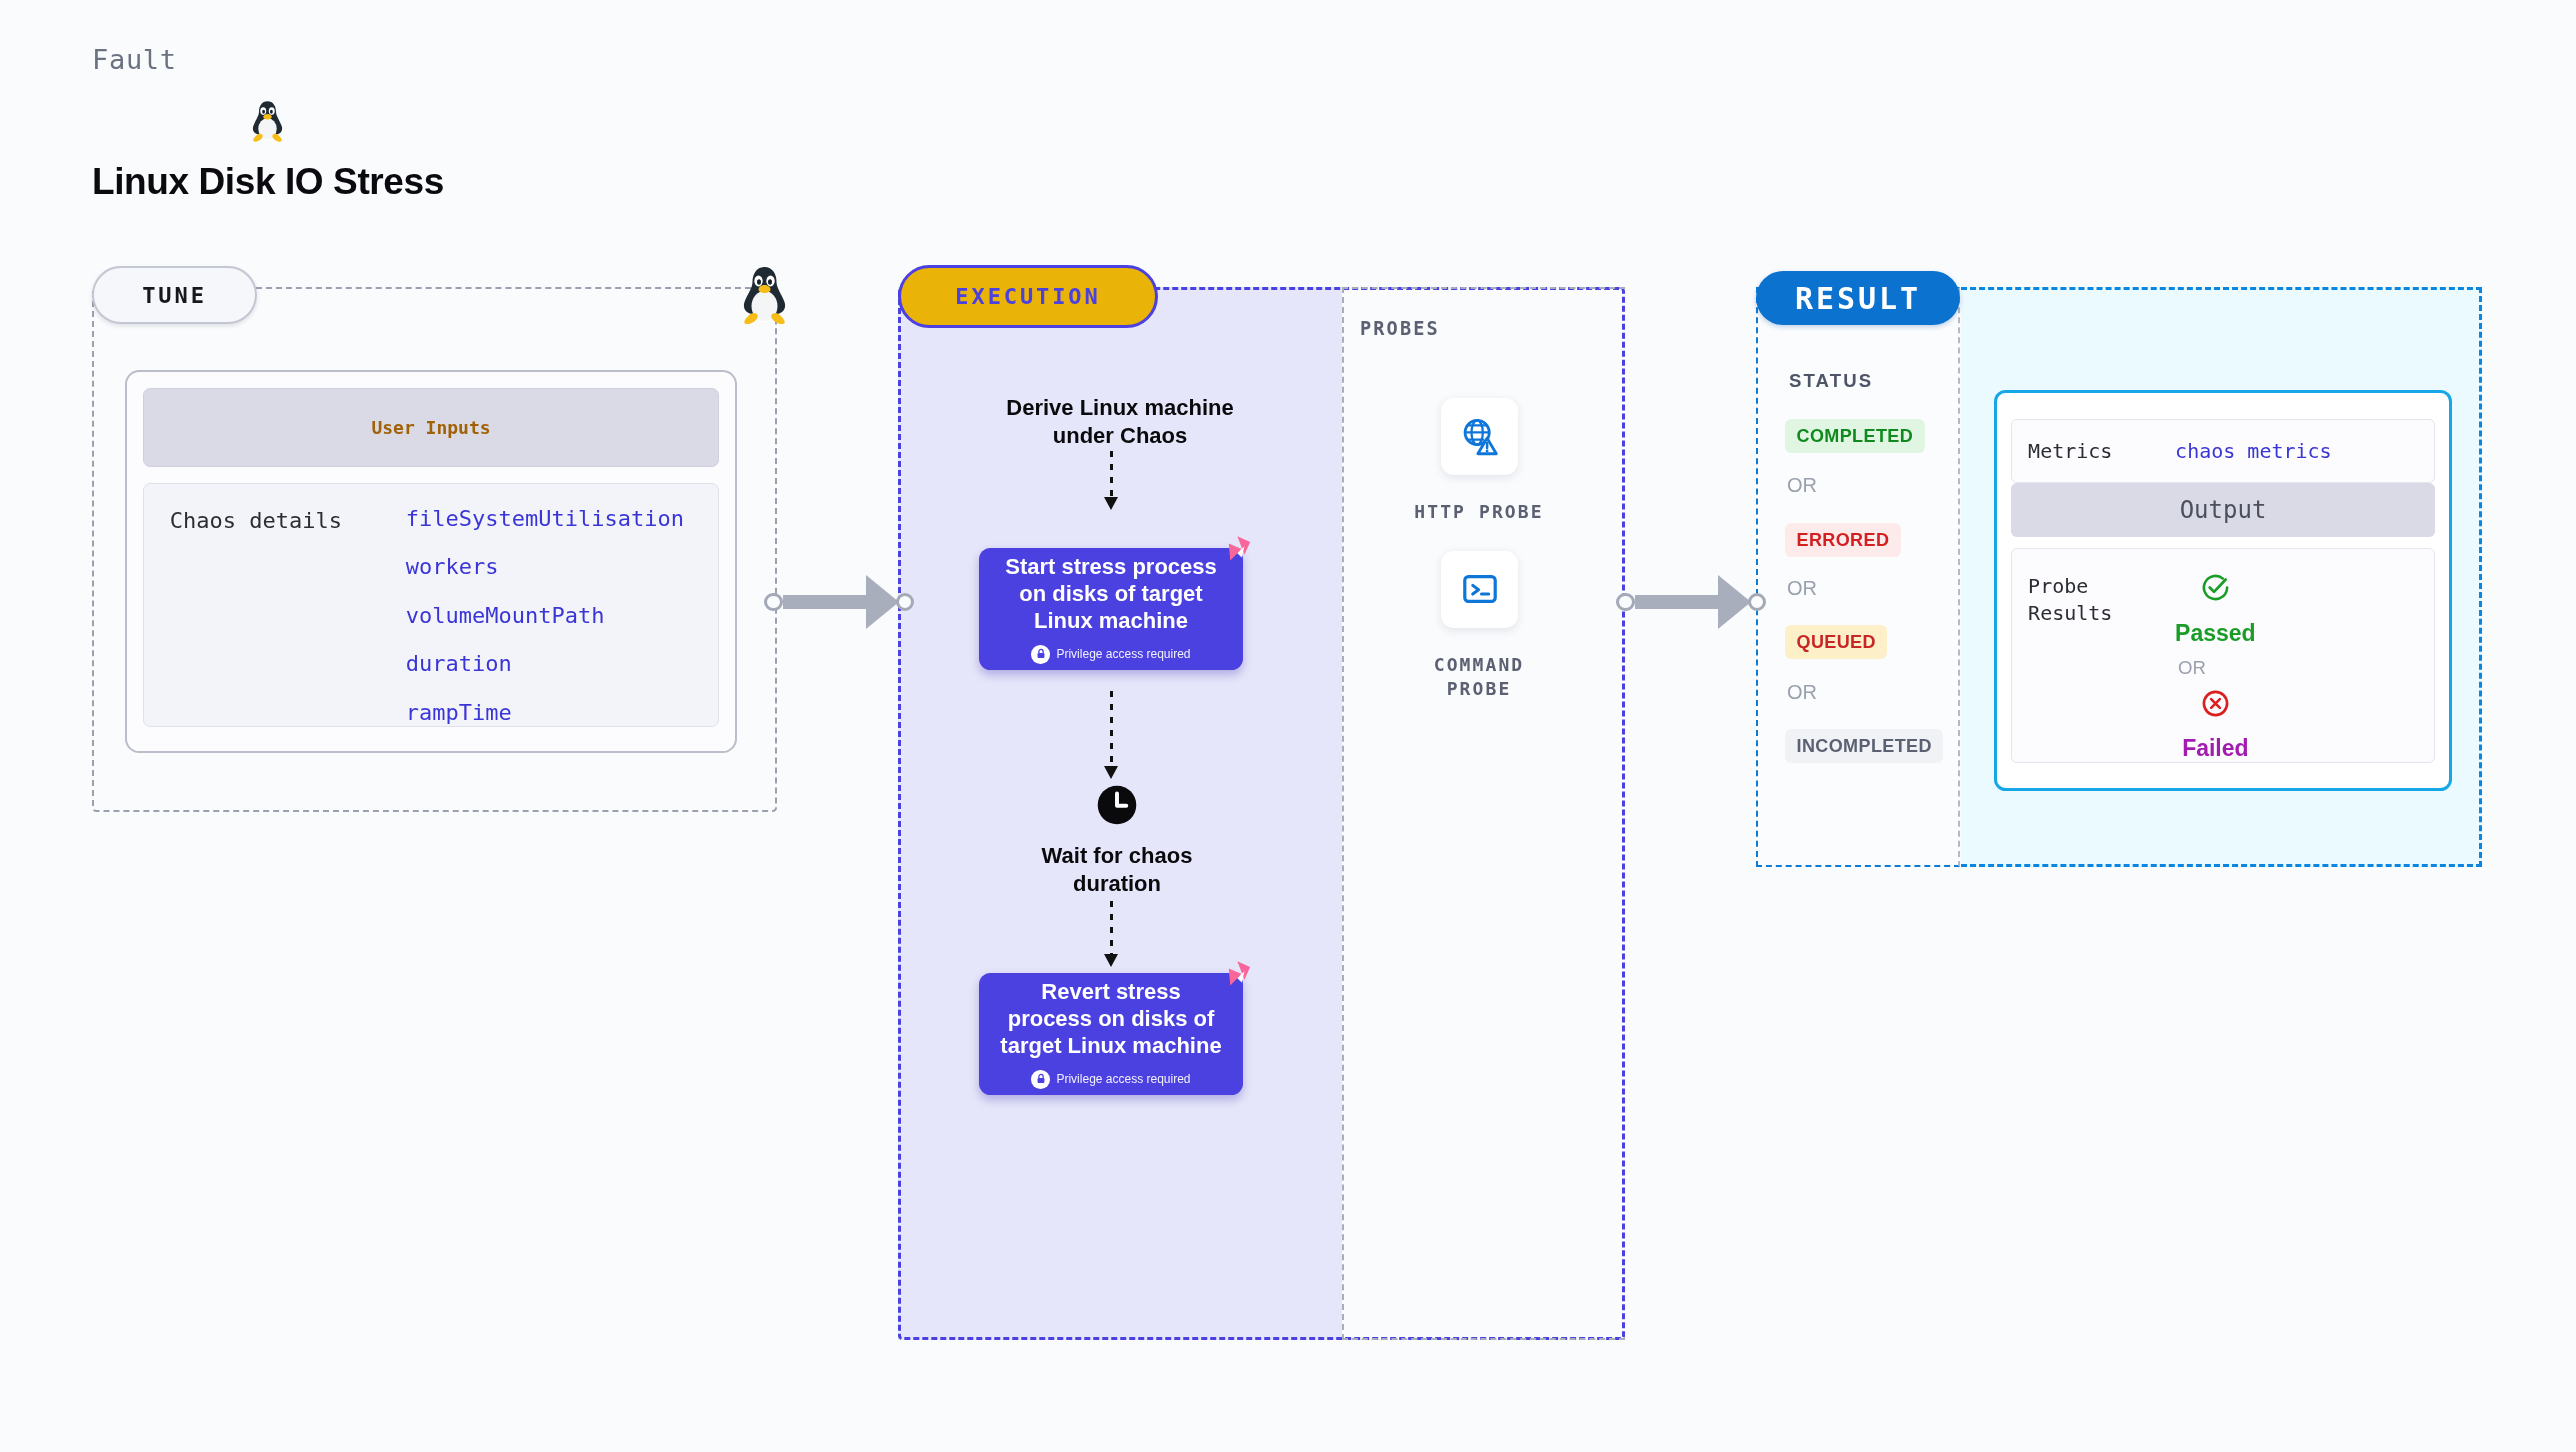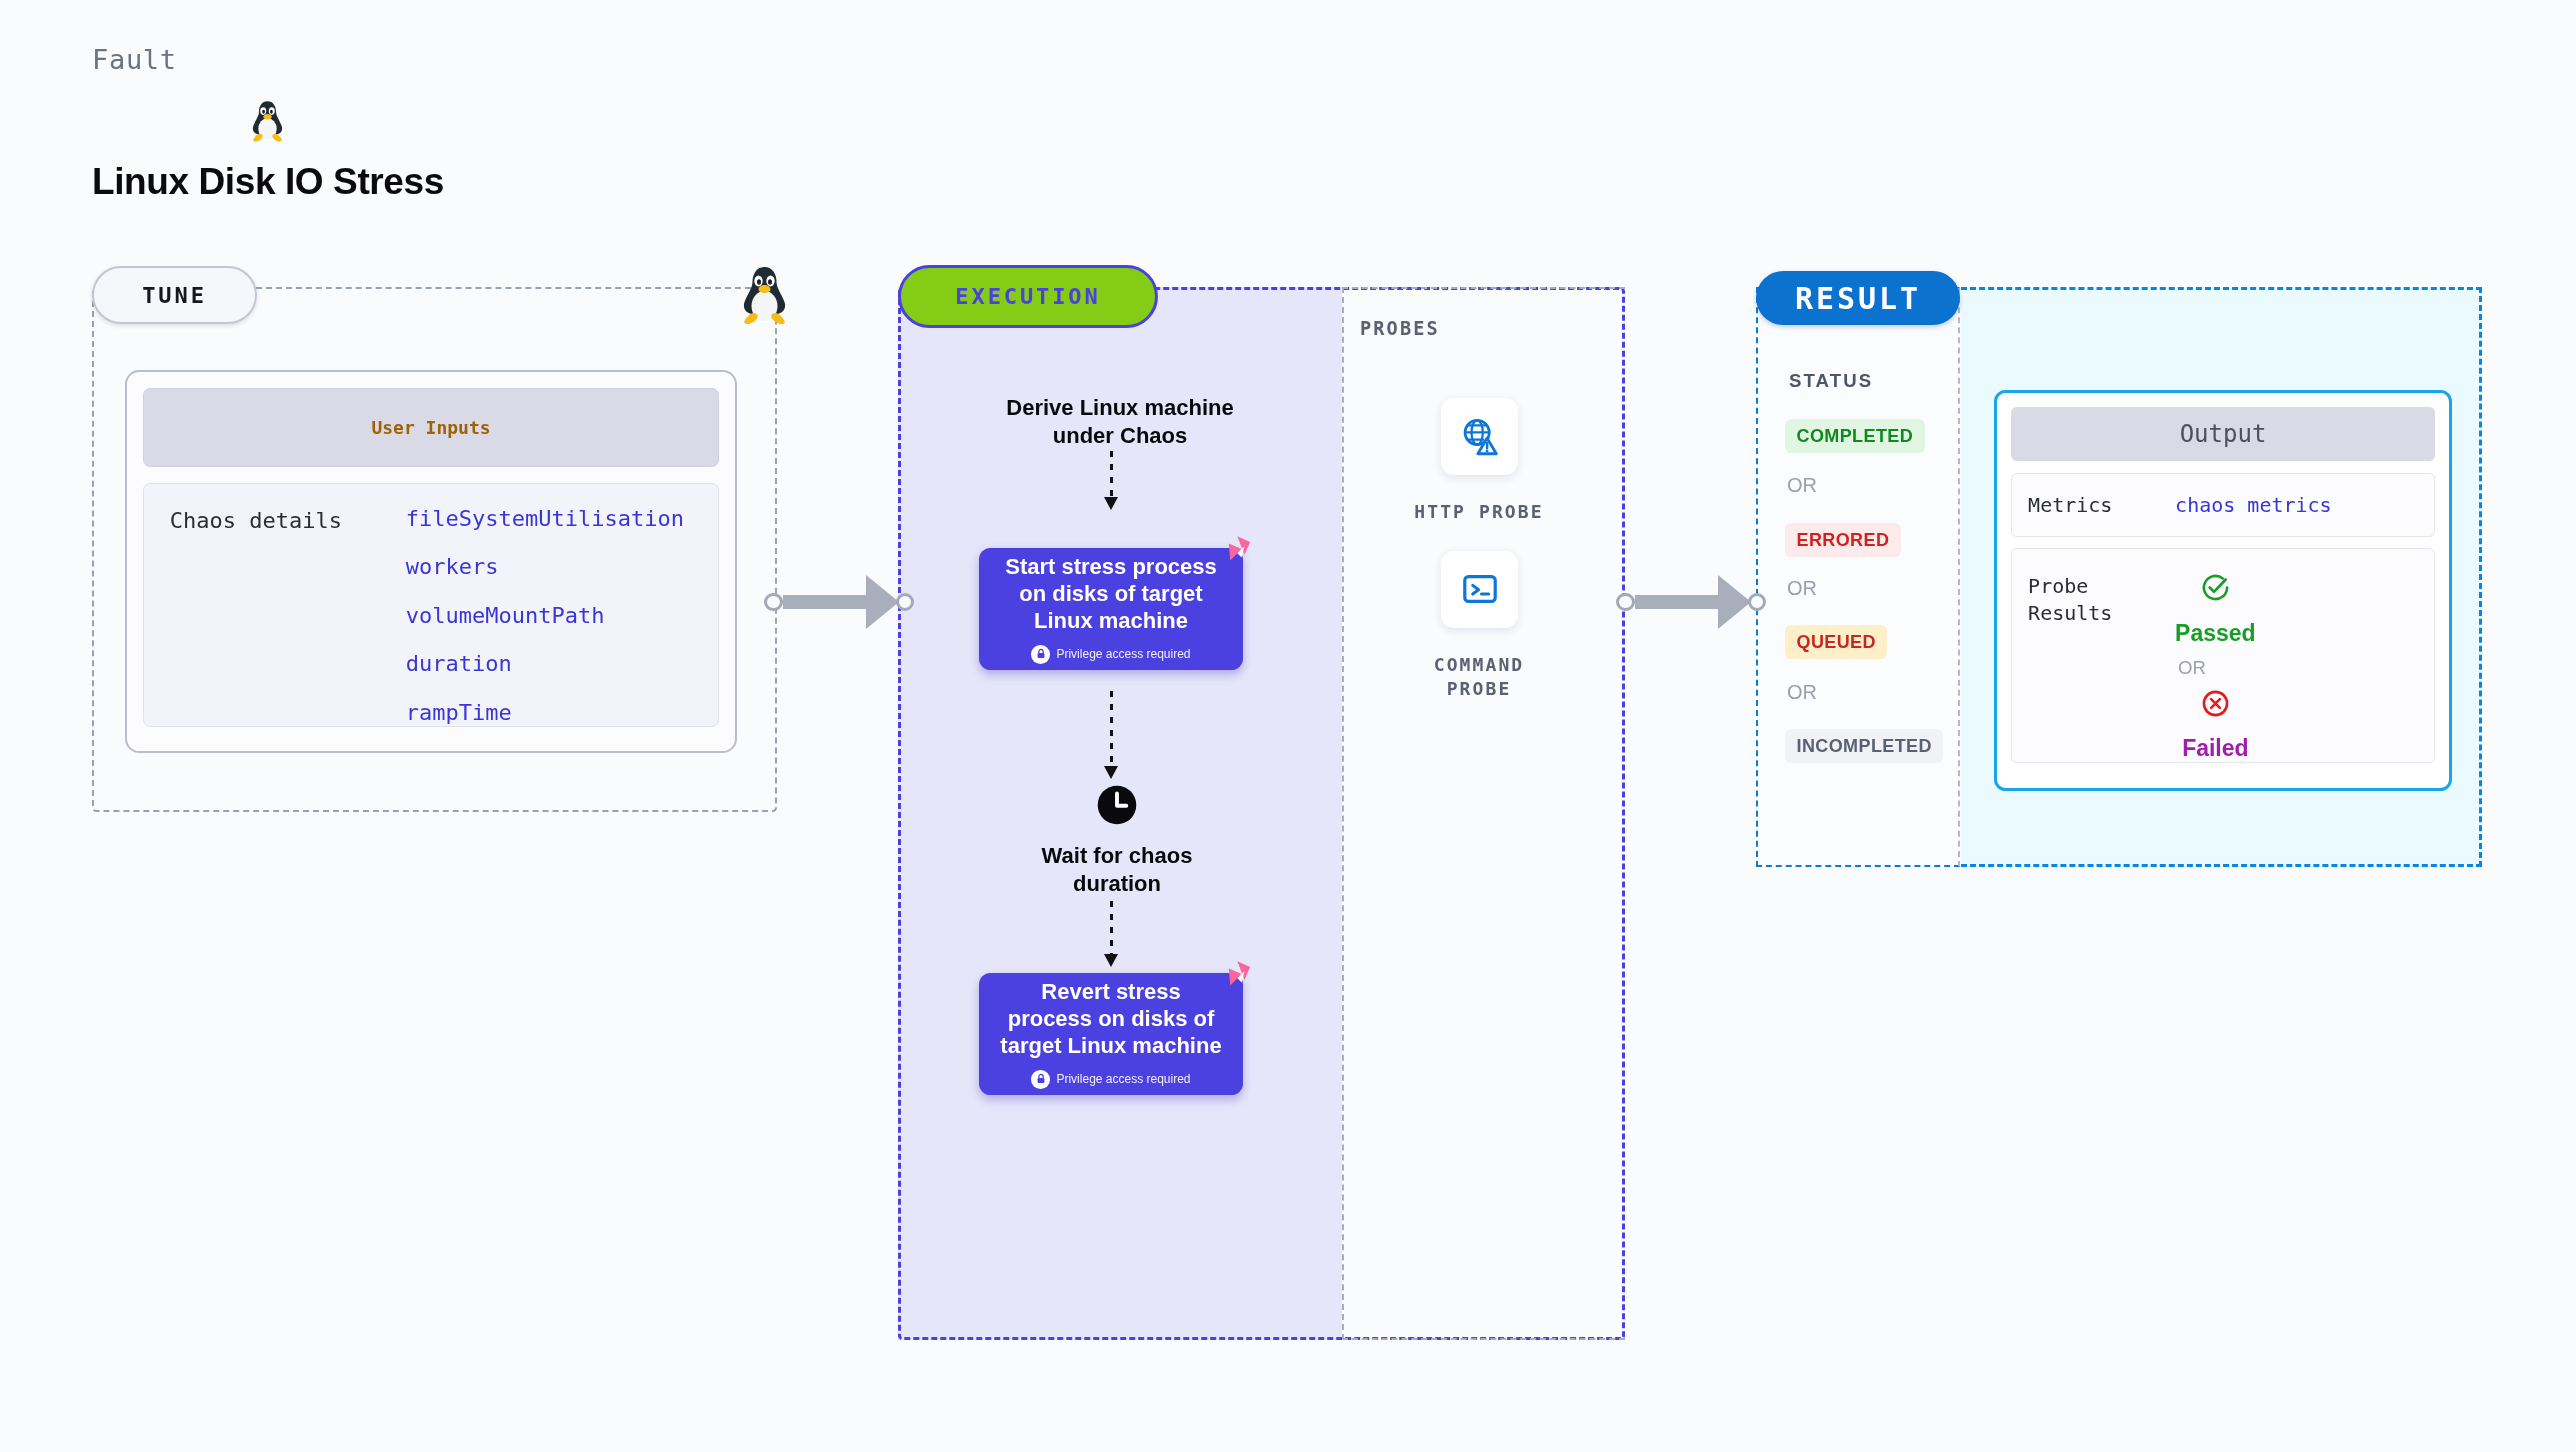--- a/index.html
+++ b/index.html
@@ -74,21 +74,21 @@
   #execution-region{
     position:absolute;left:898px;top:287px;width:727px;height:1053px;
     border:3.6px dashed #4b41e0;border-radius:4.3px;box-sizing:border-box;
   }
   #execution-fill{
     position:absolute;left:898px;top:287px;width:444px;height:1053px;
     background:#e6e6fa;
   }
   #execution-pill{
     left:898px;top:265px;width:254px;height:57px;
-    background:#84cc16;border:3.6px solid #4b41e0;color:#4b41e0;font-size:22px;
+    background:#eab308;border:3.6px solid #4b41e0;color:#4b41e0;font-size:22px;
   }
   #probes-region{
     position:absolute;left:1342px;top:287px;width:283px;height:1053px;
     border:2.1px dashed #a8adbb;border-right:none;box-sizing:border-box;
   }
   #probes-label{
     position:absolute;left:1360px;top:318px;
     font-family:"DejaVu Sans Mono","Liberation Mono",monospace;
     font-size:18.6px;font-weight:bold;letter-spacing:2.1px;color:#5b6172;
   }
@@ -377,26 +377,26 @@
 
 <div class="status-badge" style="top:419px;background:#e0f6e2;color:#108a1e;">COMPLETED</div>
 <div class="or-text" style="top:474px;">OR</div>
 <div class="status-badge" style="top:523px;background:#fdeaea;color:#d31f1f;">ERRORED</div>
 <div class="or-text" style="top:577px;">OR</div>
 <div class="status-badge" style="top:625px;background:#fdefc8;color:#c72626;">QUEUED</div>
 <div class="or-text" style="top:681px;">OR</div>
 <div class="status-badge" style="top:729px;background:#f1f2f6;color:#5b6172;">INCOMPLETED</div>
 
 <div id="output-card">
-  <div id="output-header">Output</div>
-
   <div id="metrics-row">
     <span id="metrics-label">Metrics</span>
     <span id="metrics-value">chaos metrics</span>
   </div>
+
+  <div id="output-header">Output</div>
 
   <div id="probe-results-row">
     <span id="probe-results-label">
       <span style="white-space:pre-line;">Probe
 Results</span>
     </span>
     <div>
       <div class="verdict pass">
         <span>
           <svg width="29" height="29" viewBox="0 0 40 40">

